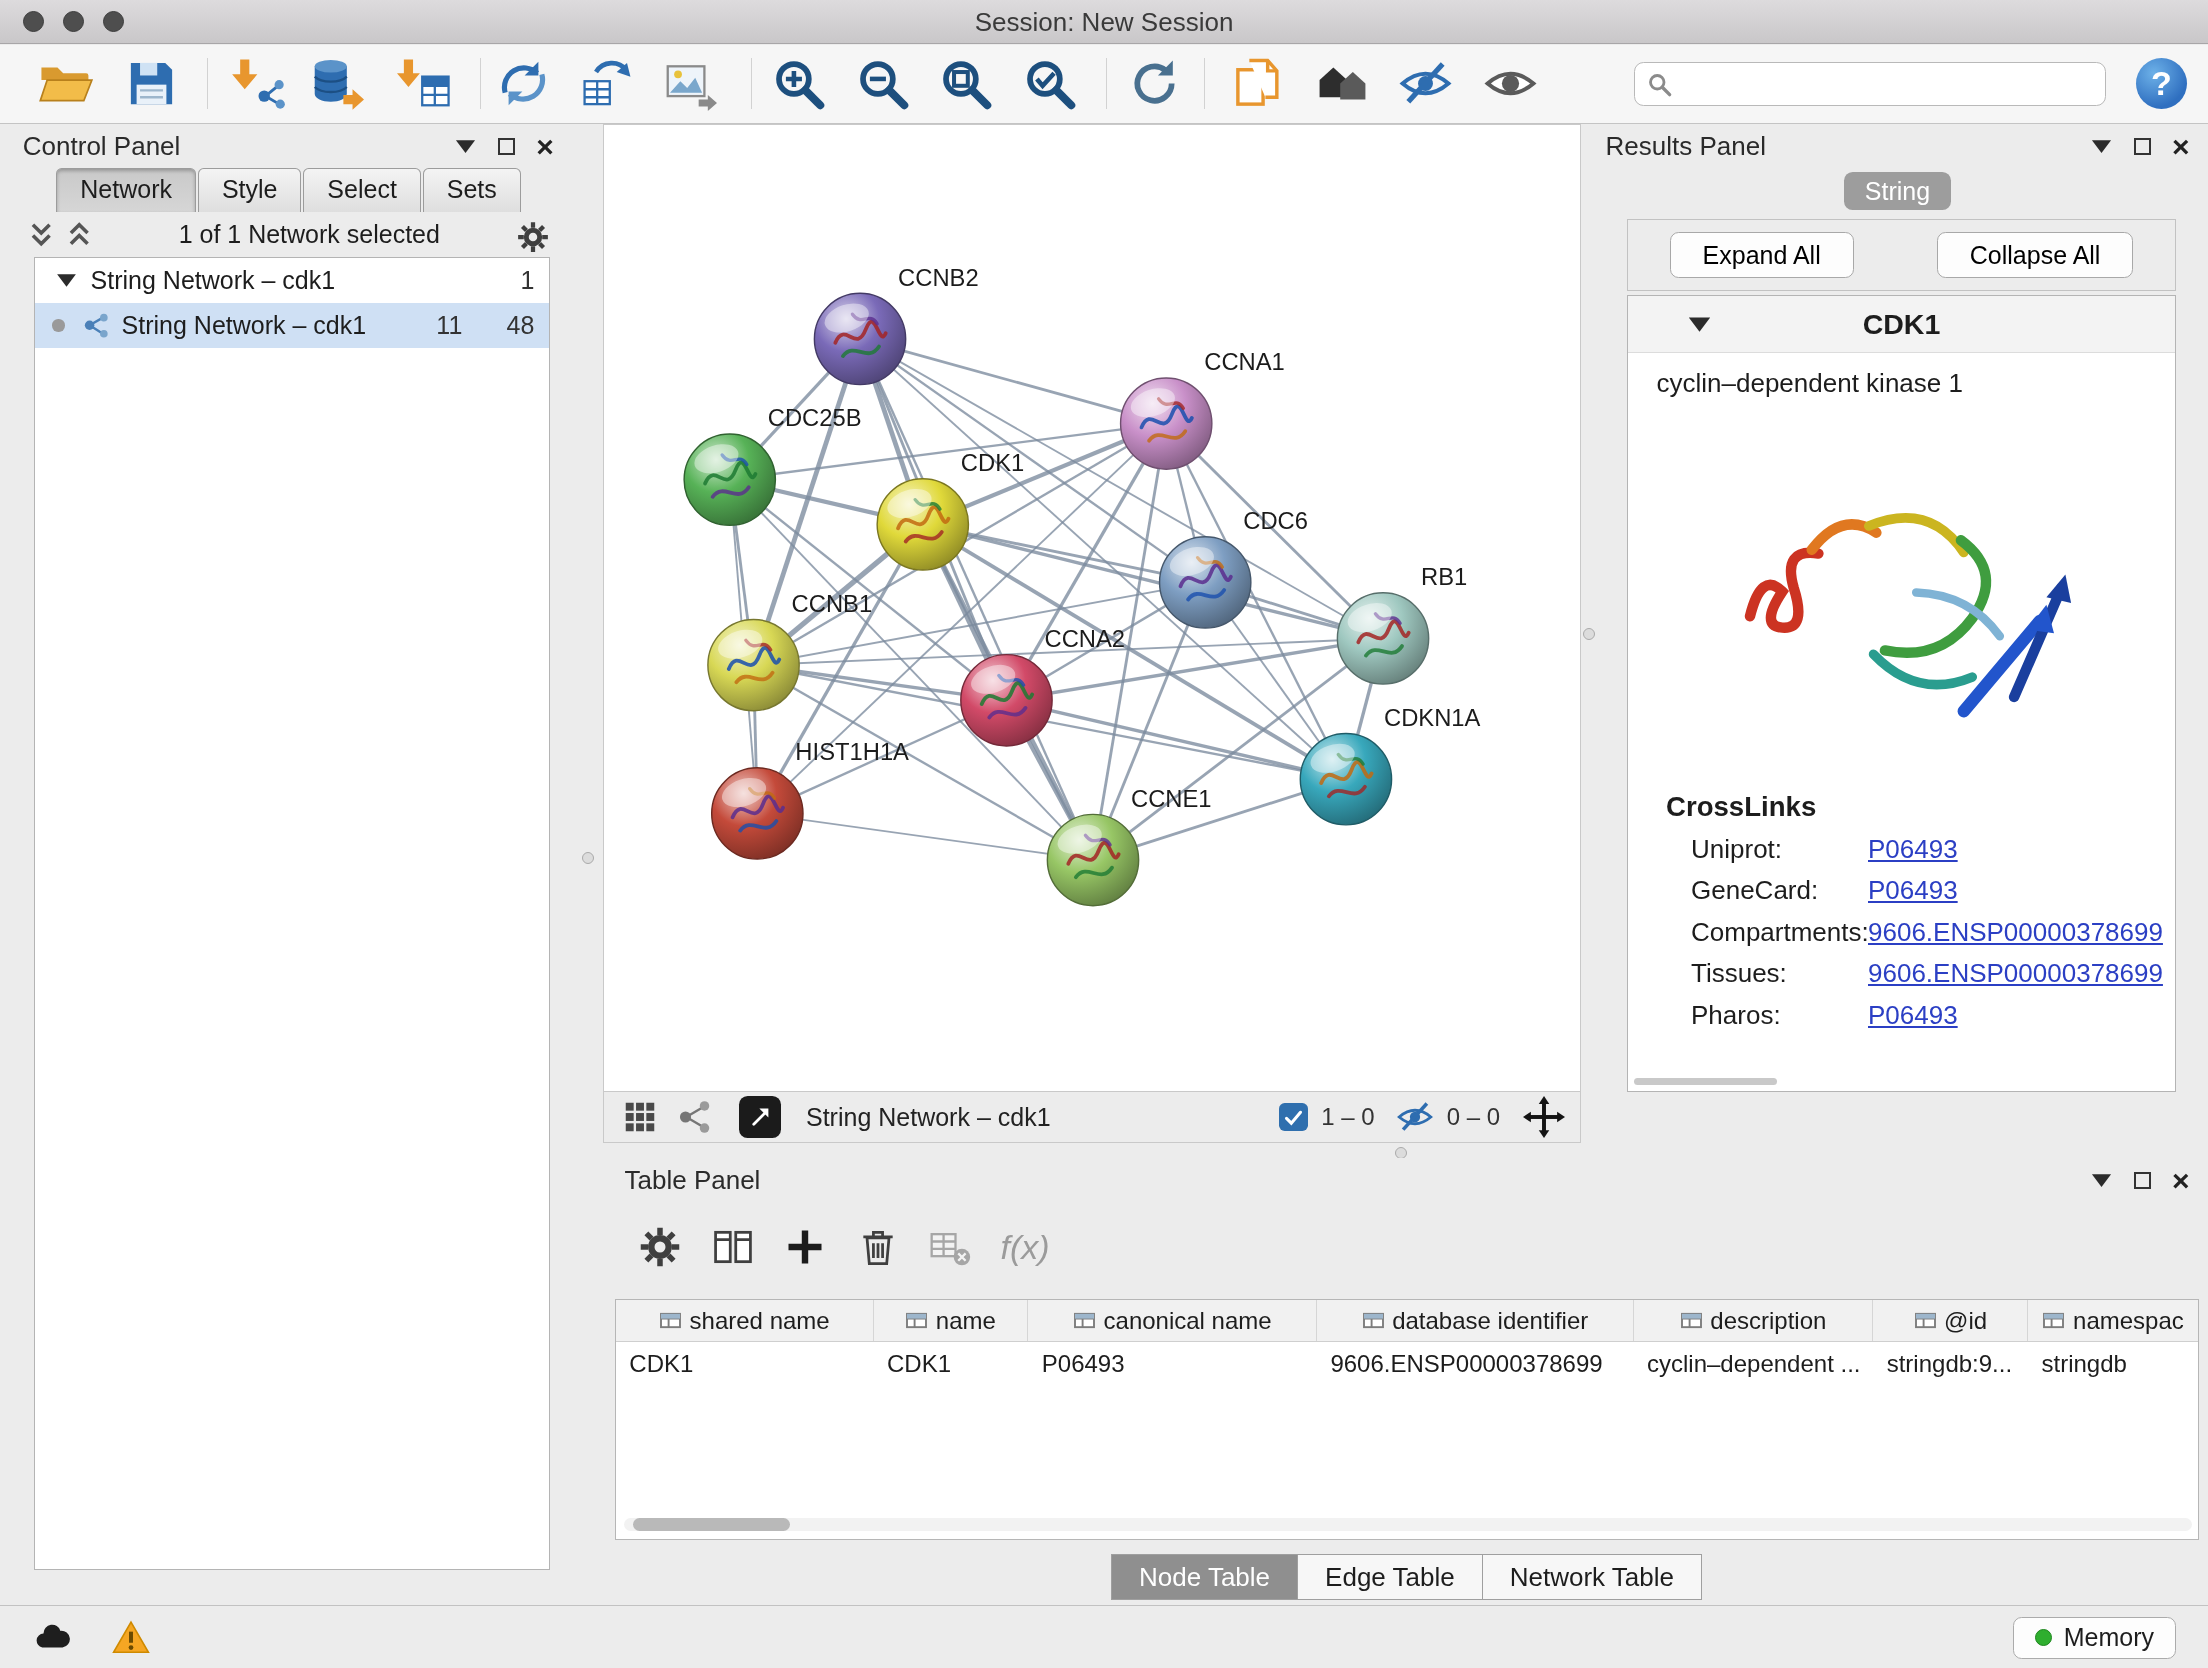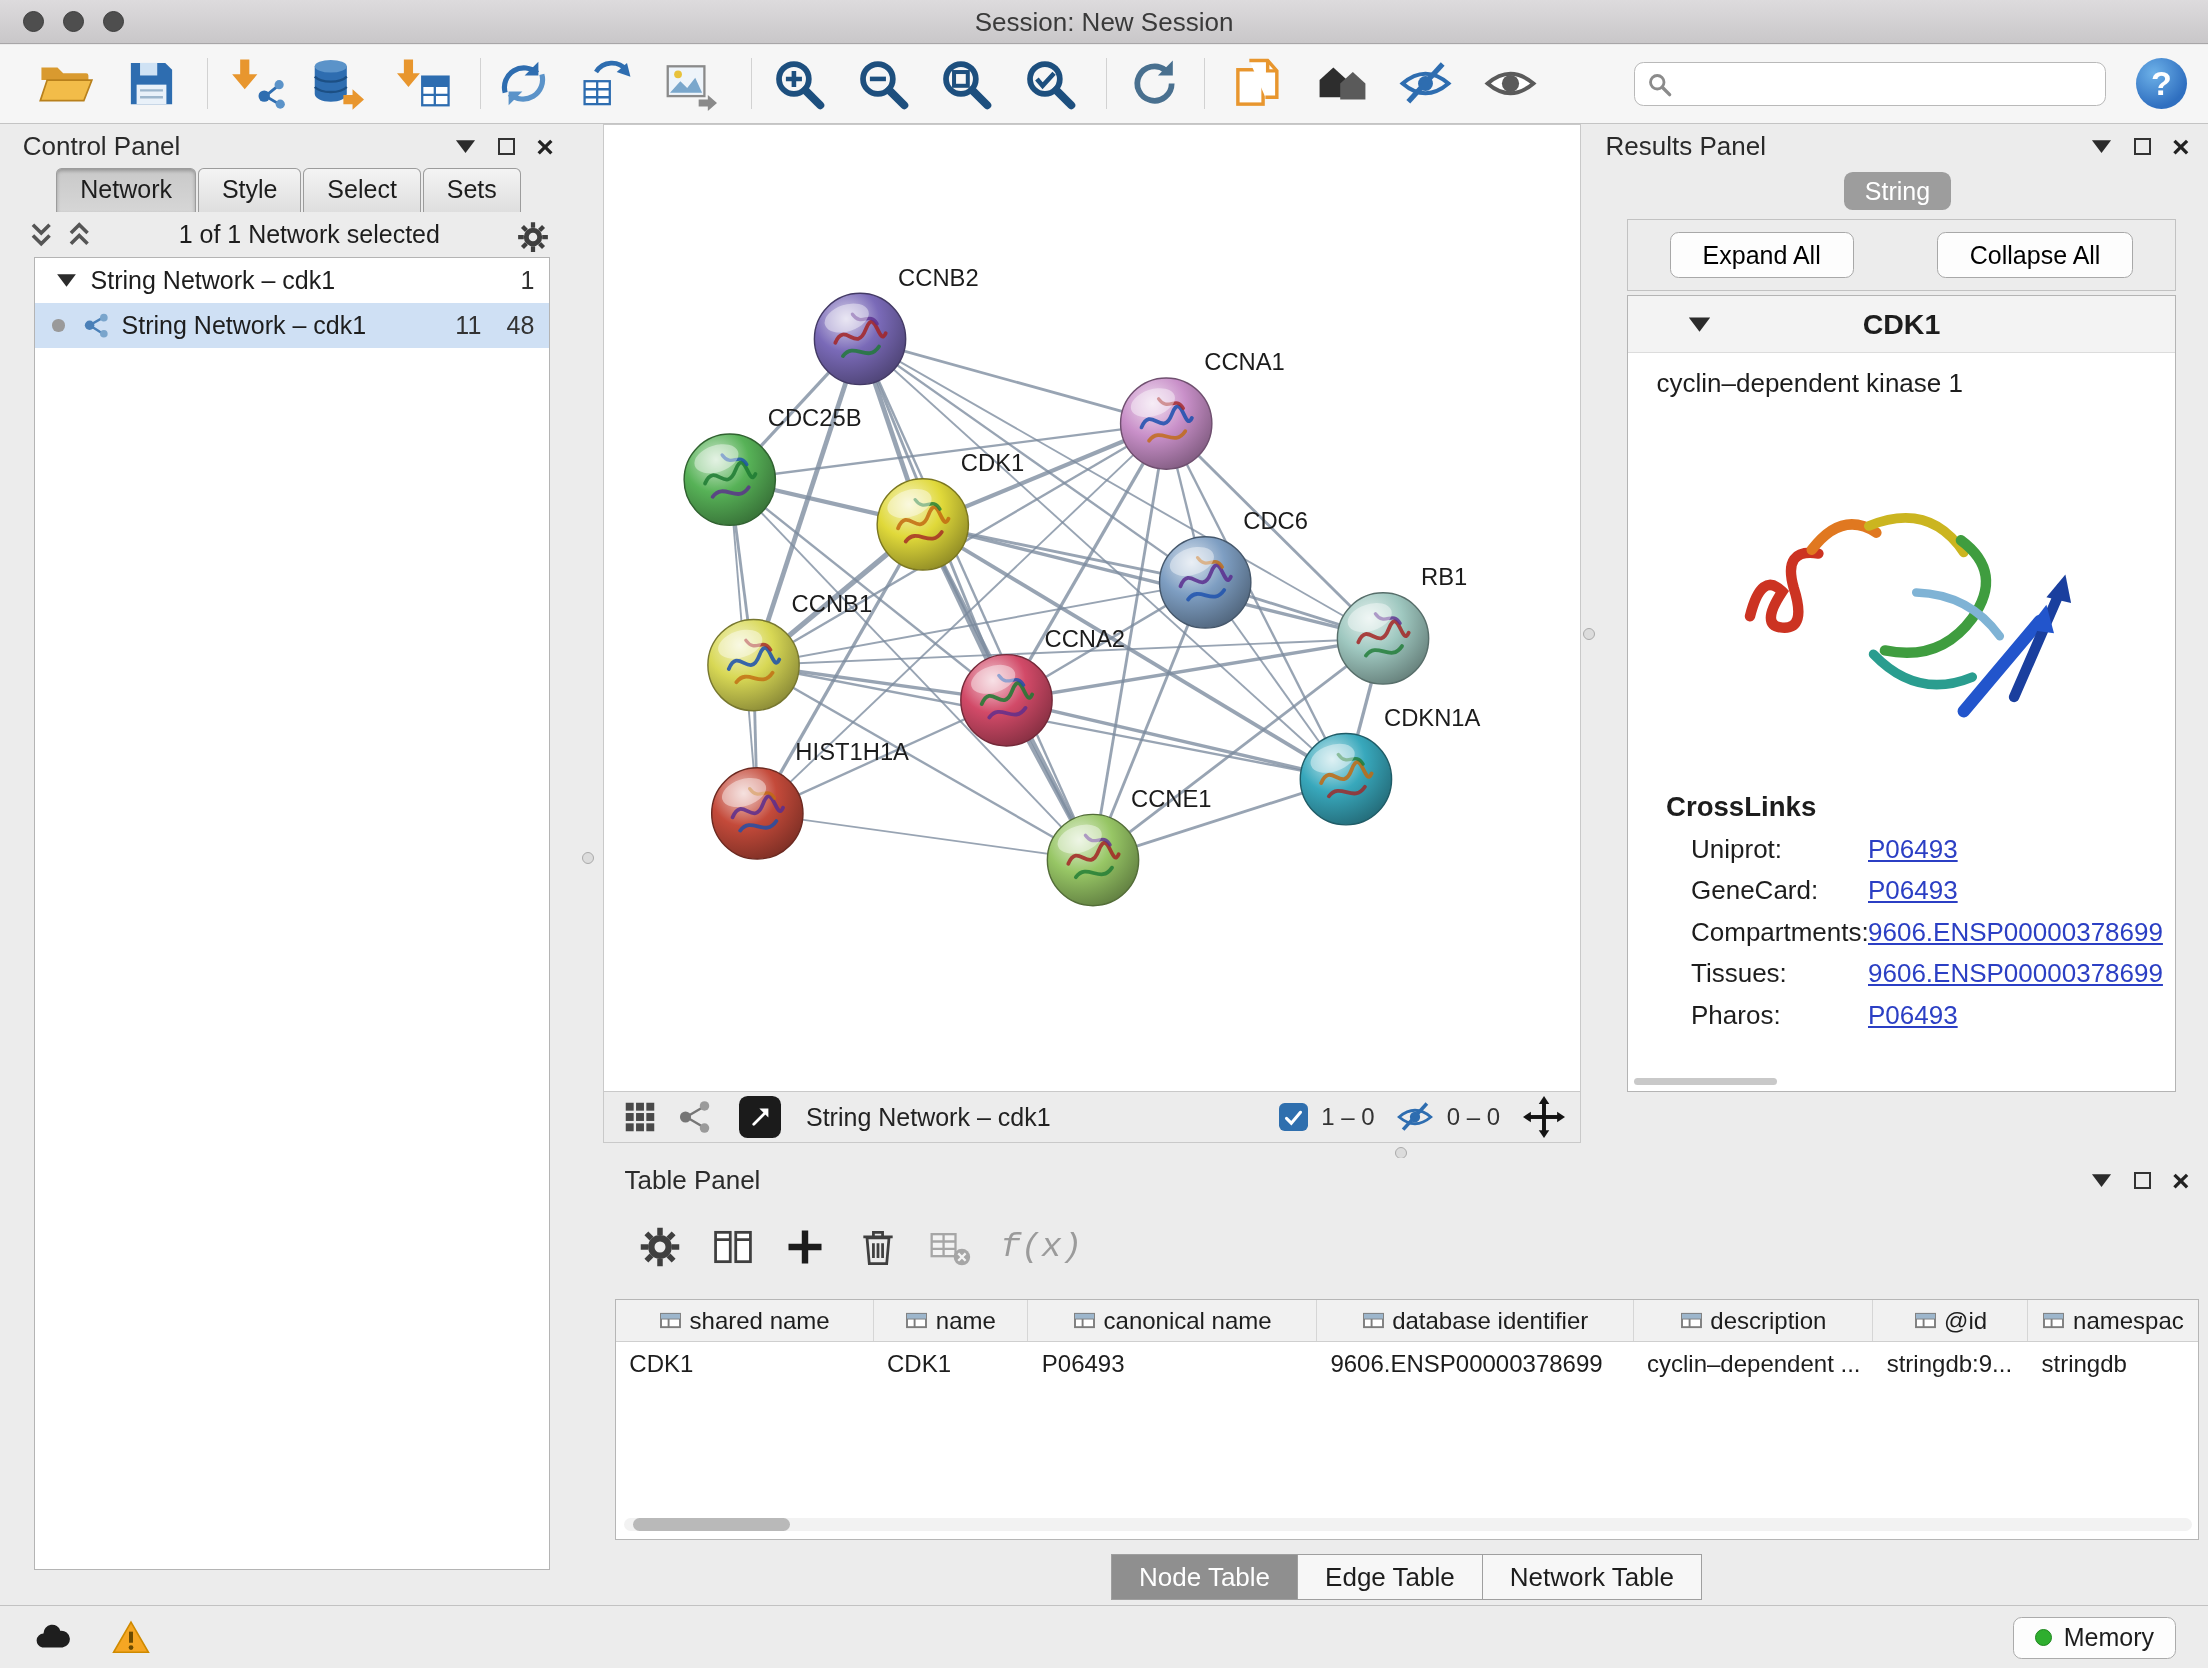--- a/index.html
+++ b/index.html
@@ -93,21 +93,21 @@
   .xl-label { width:177px; }
   .xl-link { color:#2b3fc4; text-decoration:underline; }
   .rp-scrollhint { position:absolute; left:5.7px; bottom:5.7px; width:143px; height:7.6px;
     background:#c9c9c9; border-radius:3.8px; }
 
   
   .table-panel { position:absolute; left:615px; top:1158px; width:1584px; height:445px; background:#ececec; }
   .tp-toolbar { position:absolute; left:0; top:53px; height:72px; display:flex; align-items:center; gap:28.5px; padding-left:23px; }
   .tp-toolbar .ic { width:44px; height:44px; }
   .tp-toolbar .dim { opacity:.4; }
-  .fx { font-family:Liberation Mono, monospace; font-style:italic; font-size:34px; color:#9b9b9b; }
+  .fx { font-family:Liberation Sans, sans-serif; font-style:italic; font-size:34px; color:#9b9b9b; }
   .tbl { position:absolute; left:0; top:141px; width:1584px; height:241px;
     background:#fff; border:1px solid #b6b6b6; }
   .tbl-head { display:flex; height:42px; background:#f1f1f1; border-bottom:1px solid #cfcfcf; }
   .th { display:flex; align-items:center; justify-content:center; gap:7.6px; font-size:24px;
     border-right:1px solid #d6d6d6; overflow:hidden; white-space:nowrap; }
   .th svg { width:23px; height:19px; flex:none; }
   .tbl-row { display:flex; height:42px; }
   .td { font-size:24px; padding:7.6px 0 0 13.3px; overflow:hidden; white-space:nowrap; }
   .tbl-scroll { position:absolute; left:7.6px; bottom:7.6px; width:1568px; height:13.3px;
     background:#f2f2f2; border-radius:6.7px; }
@@ -443,21 +443,21 @@
         <span class="bullet"></span>
         <svg class="shareic" viewBox="0 0 30 30" width="28.5" height="28.5">
           <g stroke="#4a80b8" stroke-width="2.5">
               <path d="M8 15 22 7M8 15l14 9"></path>
             </g>
           <circle cx="8" cy="15" r="5" fill="#4a80b8"></circle>
             <circle cx="23" cy="7" r="4" fill="#7aa5cc"></circle>
             <circle cx="23" cy="24" r="4" fill="#7aa5cc"></circle>
         </svg>
         <span>String Network – cdk1</span>
-        <span class="tree-num" style="right:68px">11</span>
+        <span class="tree-num" style="right:87px">11</span>
         <span class="tree-num" style="right:15px">48</span>
       </div>
     </div>
   </div>
 
   <div class="netview">
     <svg id="net-svg" width="978" height="968" viewBox="0 0 1028 1018">
         <defs>
           <radialGradient id="ng0" cx="35%" cy="28%" r="80%">
             <stop offset="0%" stop-color="rgb(218,213,235)"></stop>

